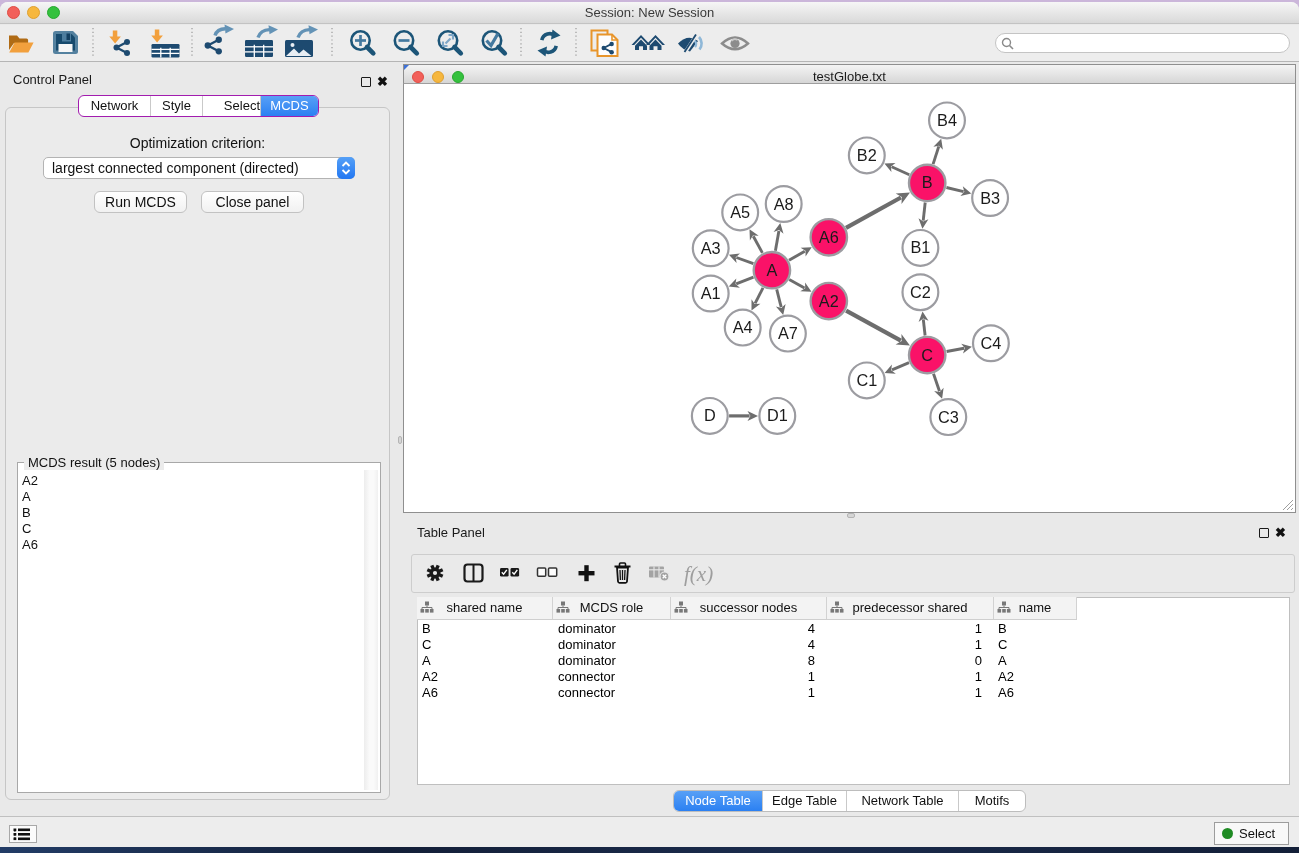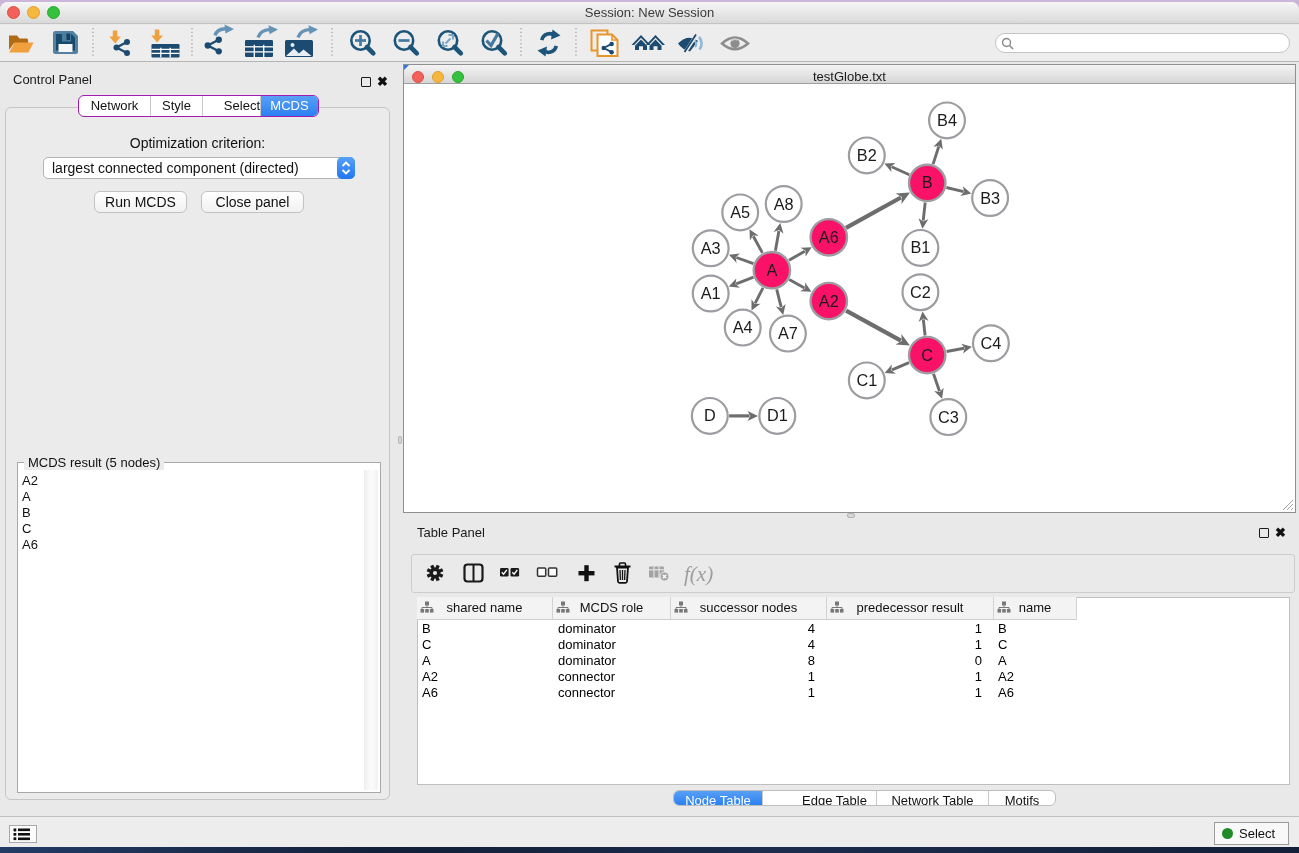--- a/index.html
+++ b/index.html
@@ -31,21 +31,21 @@
 #netwin { left:403px; top:64px; width:893px; height:449px; background:#fff; border:1px solid #8f8f8f; }
 #nettitle { left:403px; top:64px; width:893px; height:20px; background:linear-gradient(#f4f4f4,#d6d6d6); border:1px solid #8f8f8f; border-bottom:1px solid #9e9e9e; }
 #nettitle .tl { position:absolute; width:12px; height:12px; border-radius:50%; top:6px; }
 #nettitle-text { width:100%; text-align:center; font-size:13px; color:#1a1a1a; line-height:23px; }
 #tptitle { left:417px; top:525px; }
 #tbtoolbar { left:411px; top:554px; width:884px; height:39px; background:#eaeaea; border:1px solid #cdcdcd; border-radius:3px; }
 #ntable { left:417px; top:597px; width:873px; height:188px; background:#fff; border:1px solid #bfbfbf; }
 #thead { left:417px; top:597px; width:660px; height:23px; background:#f3f3f3; border-bottom:1px solid #cfcfcf; display:flex; }
 #thead div { border-right:1px solid #d2d2d2; font-size:13px; color:#111; text-align:center; line-height:22px; position:relative; }
 .rowtext { font-size:13px; color:#000; line-height:16px; position:absolute; }
-#btabs { left:673px; top:790px; height:16px; display:flex; border:1px solid #bdbdbd; border-radius:6px; overflow:hidden; background:#fff; }
+#btabs { left:673px; top:790px; height:22px; display:flex; border:1px solid #bdbdbd; border-radius:6px; overflow:hidden; background:#fff; }
 #btabs div { font-size:13px; line-height:20px; text-align:center; color:#111; border-right:1px solid #c9c9c9; }
 #btabs div:last-child { border-right:none; }
 #btabs .sel { background:linear-gradient(#58a0f6,#2b80f2); color:#fff; }
 #sbar { left:0; top:816px; width:1299px; height:31px; background:#ededed; border-top:1px solid #c0c0c0; }
 #listbtn { left:9px; top:825px; width:28px; height:18px; background:#fbfbfb; border:1px solid #a8a8a8; }
 #membtn { left:1214px; top:822px; width:75px; height:23px; background:#f8f8f8; border:1px solid #9c9c9c; font-size:13px; color:#111; }
 </style></head>
 <body>
 <div class="abs" id="appbg"></div>
 <div class="abs" id="deskbottom"></div>
@@ -338,21 +338,21 @@
     </g>
 <circle cx="253.5" cy="22.5" r="4.5" fill="#a3a3a3" stroke="#eaeaea" stroke-width="1.2"></circle>
 <path d="M251.7,20.7 L255.3,24.3 M255.3,20.7 L251.7,24.3" stroke="#fff" stroke-width="1.3"></path>
 <text x="273" y="27" font-family="Liberation Serif, serif" font-style="italic" font-size="21" fill="#9e9e9e">f(x)</text>
 </svg>
 <div class="abs" id="ntable"></div>
 <div class="abs" id="thead">
   <div style="width:136px;">shared name</div>
   <div style="width:118px;">MCDS role</div>
   <div style="width:156px;">successor nodes</div>
-  <div style="width:167px;">predecessor result</div>
+  <div style="width:167px;">predecessor shared</div>
   <div style="width:83px; border-right:1px solid #d2d2d2;">name</div>
 </div>
 <svg class="abs" style="left:420px;top:601px" width="14" height="13" viewBox="0 0 14 13">
 <rect x="5" y="0.5" width="4" height="4" fill="#787878"></rect>
 <g stroke="#787878" stroke-width="1">
       <line x1="7" y1="4.5" x2="7" y2="6.5"></line>
       <line x1="2" y1="6.5" x2="12" y2="6.5"></line>
       <line x1="2" y1="6.5" x2="2" y2="8"></line>
       <line x1="12" y1="6.5" x2="12" y2="8"></line>
     </g>
@@ -428,21 +428,21 @@
 <div class="rowtext" style="left:671px; top:669px; width:144px; text-align:right;">1</div>
 <div class="rowtext" style="left:827px; top:669px; width:155px; text-align:right;">1</div>
 <div class="rowtext" style="left:998px; top:669px;">A2</div>
 <div class="rowtext" style="left:422px; top:685px;">A6</div>
 <div class="rowtext" style="left:558px; top:685px;">connector</div>
 <div class="rowtext" style="left:671px; top:685px; width:144px; text-align:right;">1</div>
 <div class="rowtext" style="left:827px; top:685px; width:155px; text-align:right;">1</div>
 <div class="rowtext" style="left:998px; top:685px;">A6</div>
 <div class="abs" id="btabs">
   <div class="sel" style="width:89px;">Node Table</div>
-  <div style="width:84px;margin-left:30px;">Edge Table</div>
+  <div style="width:84px;">Edge Table</div>
   <div style="width:112px;">Network Table</div>
   <div style="width:66px;">Motifs</div>
 </div>
 <div class="abs" id="sbar"></div>
 <div class="abs" id="listbtn"></div>
 <svg class="abs" style="left:13px;top:828px" width="20" height="13" viewBox="0 0 20 13">
 <g fill="#111">
       <rect x="5" y="0.5" width="12" height="2.6"></rect>
       <rect x="5" y="5" width="12" height="2.6"></rect>
       <rect x="5" y="9.5" width="12" height="2.6"></rect>

